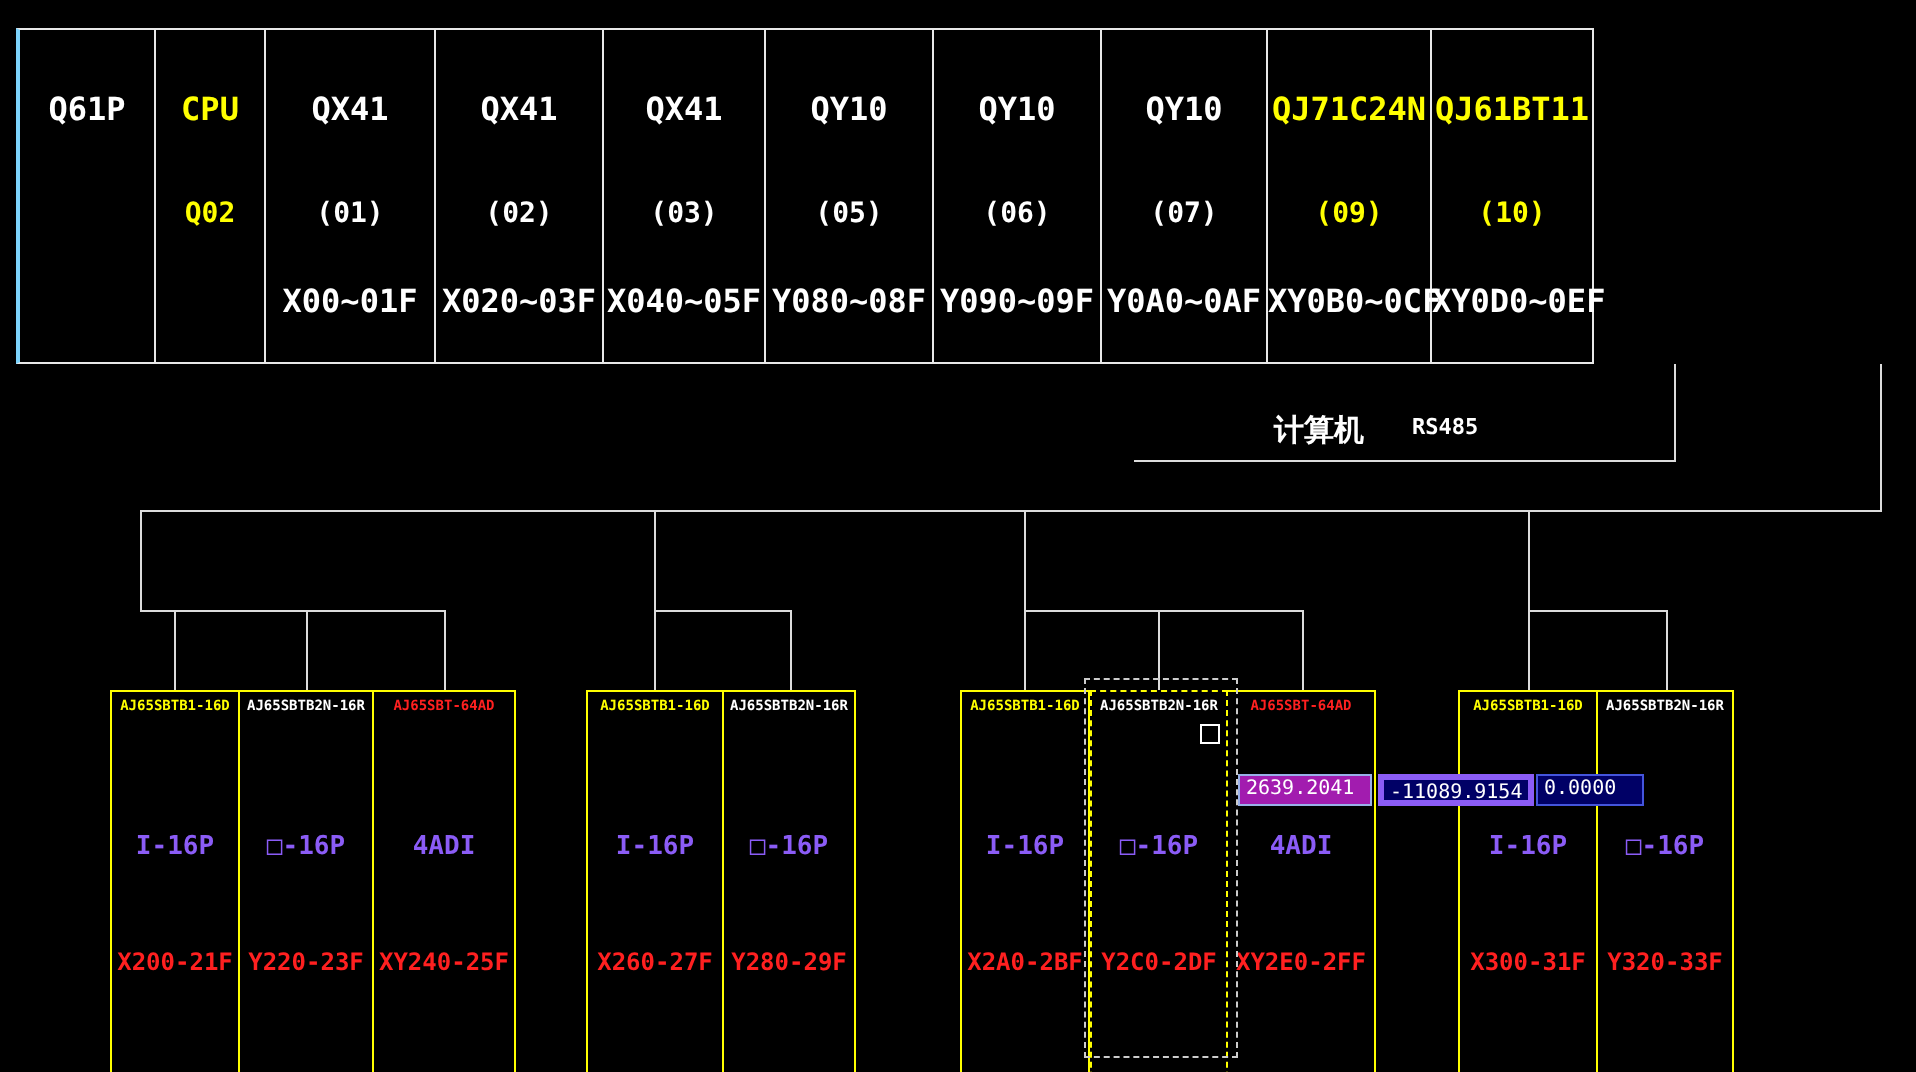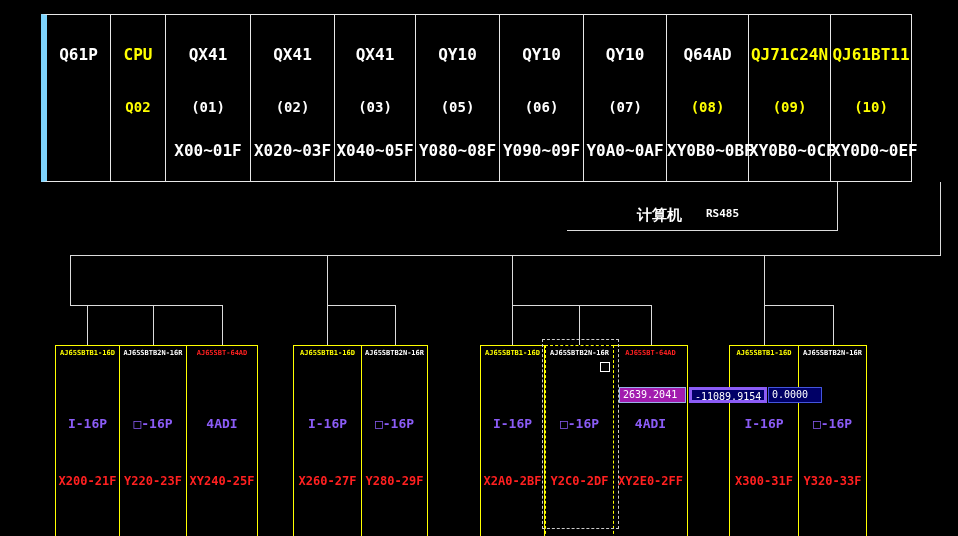--- a/index.html
+++ b/index.html
@@ -3,21 +3,21 @@
 <meta charset="utf-8">
 <style>
   html,body { margin:0; padding:0; background:#000; }
   .canvas { position:relative; width:958px; height:536px; background:#000;
             font-family:"DejaVu Sans Mono", monospace; overflow:hidden; }
 
   
   .rack { position:absolute; left:8px; top:14px; display:flex; }
   .rmod { position:relative; box-sizing:border-box; height:168px;
           border:1px solid #e8e8e8; border-left:none; }
-  .rmod.first { border-left:6px solid #7dd3fc;margin-left:33px; }
+  .rmod.first { border-left:2px solid #7dd3fc; }
   .txt { position:absolute; left:0; right:0; text-align:center; white-space:nowrap; }
   .t { top:30px; font-size:16px; font-weight:bold; color:#fff; }
   .n { top:84px; font-size:14px; font-weight:bold; color:#fff; }
   .a { top:126px; font-size:16px; font-weight:bold; color:#fff; }
   .yel { color:#ffff00; }
 
   
   .ln { position:absolute; background:#dcdcdc; }
 
   
@@ -89,25 +89,20 @@
       <div class="txt t">QY10</div>
       <div class="txt n">(06)</div>
       <div class="txt a">Y090~09F</div>
     </div>
     <div class="rmod" style="width:83px">
       <div class="txt t">QY10</div>
       <div class="txt n">(07)</div>
       <div class="txt a">Y0A0~0AF</div>
     </div>
     <div class="rmod" style="width:82px">
-      <div class="txt t">Q64AD</div>
-      <div class="txt n yel">(08)</div>
-      <div class="txt a">XY0B0~0BF</div>
-    </div>
-    <div class="rmod" style="width:82px">
       <div class="txt t yel">QJ71C24N</div>
       <div class="txt n yel">(09)</div>
       <div class="txt a">XY0B0~0CF</div>
     </div>
     <div class="rmod" style="width:81px">
       <div class="txt t yel">QJ61BT11</div>
       <div class="txt n yel">(10)</div>
       <div class="txt a">XY0D0~0EF</div>
     </div>
   </div>

